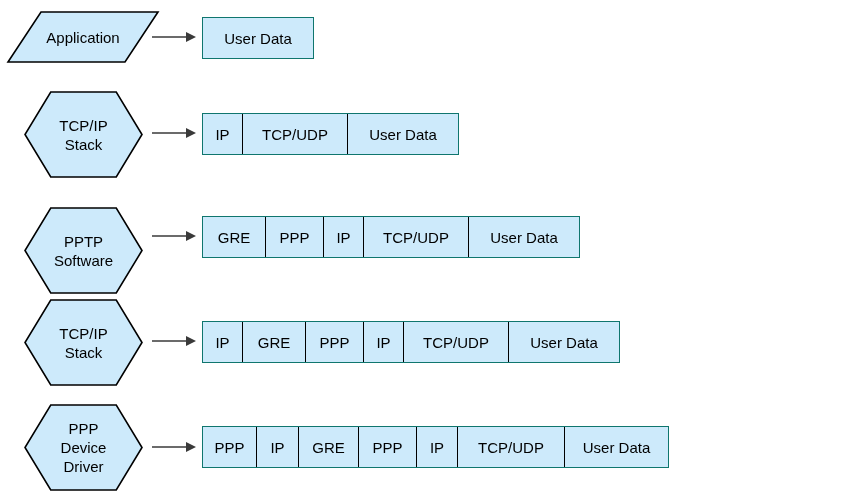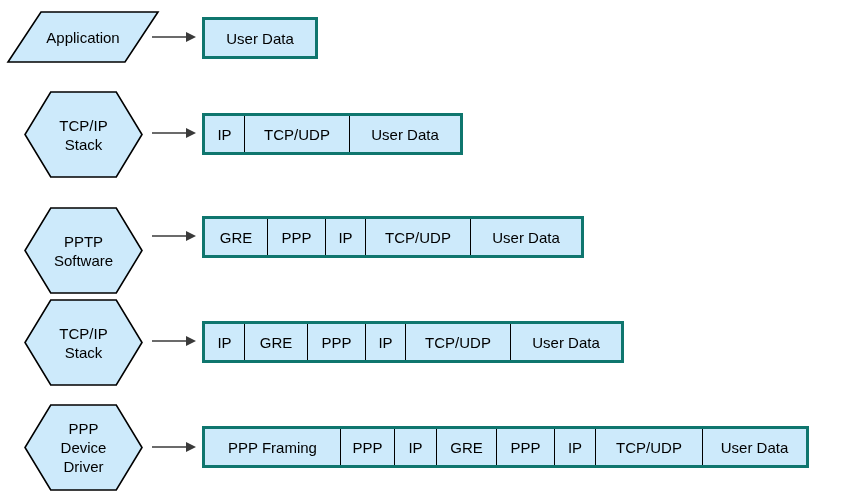--- a/index.html
+++ b/index.html
@@ -55,21 +55,21 @@
   }
   .arrow svg {
     display: block;
     overflow: visible;
   }
   
   .packet-bar {
     position: absolute;
     display: flex;
     box-sizing: border-box;
-    border: 3px solid #0f766e;
+    border: 1px solid #0f766e;
     background: #3b82f6;
     height: 42px;
   }
   .packet-seg {
     box-sizing: border-box;
     display: flex;
     align-items: center;
     justify-content: center;
     font-size: 15px;
     color: #000000;
@@ -168,21 +168,20 @@
 Device
 Driver</div>
     </div>
     <div class="arrow" style="left: 152px; top: 441px;">
       <svg width="44" height="12">
         <line x1="0" y1="6" x2="35" y2="6" stroke="#3a3a3a" stroke-width="1.4"></line>
         <polygon points="34,1 44,6 34,11" fill="#3a3a3a"></polygon>
       </svg>
     </div>
     <div class="packet-bar" style="left: 202px; top: 426px;">
-      <div class="packet-seg" style="width: 136px;">PPP Framing</div>
       <div class="packet-seg" style="width: 54px;">PPP</div>
       <div class="packet-seg" style="width: 42px;">IP</div>
       <div class="packet-seg" style="width: 60px;">GRE</div>
       <div class="packet-seg" style="width: 58px;">PPP</div>
       <div class="packet-seg" style="width: 41px;">IP</div>
       <div class="packet-seg" style="width: 107px;">TCP/UDP</div>
       <div class="packet-seg" style="width: 103px;">User Data</div>
     </div>
   </div>
 

